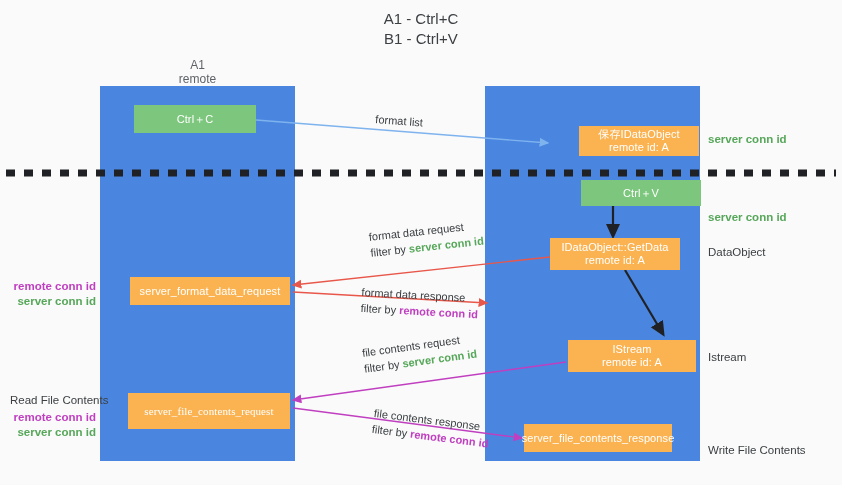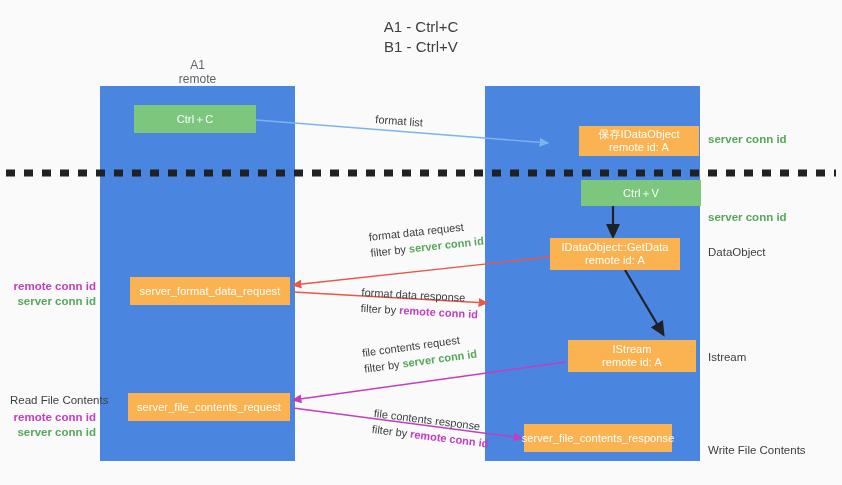--- a/index.html
+++ b/index.html
@@ -30,21 +30,20 @@
   .title {
     position: absolute;
     left: 0;
     top: 9px;
     width: 842px;
     text-align: center;
     font-size: 15px;
     color: #3c4043;
     line-height: 20px;
     white-space: pre-line;
-    margin-top: 8px;
   }
   .col-head {
     position: absolute;
     text-align: center;
     font-size: 12px;
     color: #5f6368;
     line-height: 14px;
     white-space: pre-line;
   }
   .panel {
@@ -139,21 +138,21 @@
 
     <line x1="293" y1="292" x2="487" y2="303" stroke="#e8574a" stroke-width="1.4" marker-end="url(#ar-red)"></line>
 
     <line x1="566" y1="362" x2="293" y2="400" stroke="#c03fc0" stroke-width="1.4" marker-end="url(#ar-mag)"></line>
 
     <line x1="293" y1="408" x2="522" y2="438" stroke="#c03fc0" stroke-width="1.4" marker-end="url(#ar-mag)"></line>
   </svg>
 
   <div class="node green" style="left:134px; top:105px; width:122px; height:28px;">Ctrl＋C</div>
   <div class="node orange" style="left:130px; top:277px; width:160px; height:28px;">server_format_data_request</div>
-  <div class="node orange" style="left:128px; top:393px; width:162px; height:28px;">server_file_contents_request</div>
+  <div class="node orange" style="left:128px; top:393px; width:162px; height:36px;font-family:Liberation Serif, serif;">server_file_contents_request</div>
 
   <div class="node orange" style="left:553px; top:126px; width:120px; height:30px;margin-left:26px;">保存IDataObject
 remote id: A</div>
   <div class="node green" style="left:553px; top:180px; width:120px; height:26px;margin-left:28px;">Ctrl＋V</div>
   <div class="node orange" style="left:550px; top:238px; width:130px; height:32px;">IDataObject::GetData
 remote id: A</div>
   <div class="node orange" style="left:568px; top:340px; width:128px; height:32px;">IStream
 remote id: A</div>
   <div class="node orange" style="left:524px; top:424px; width:148px; height:28px;">server_file_contents_response</div>
 

